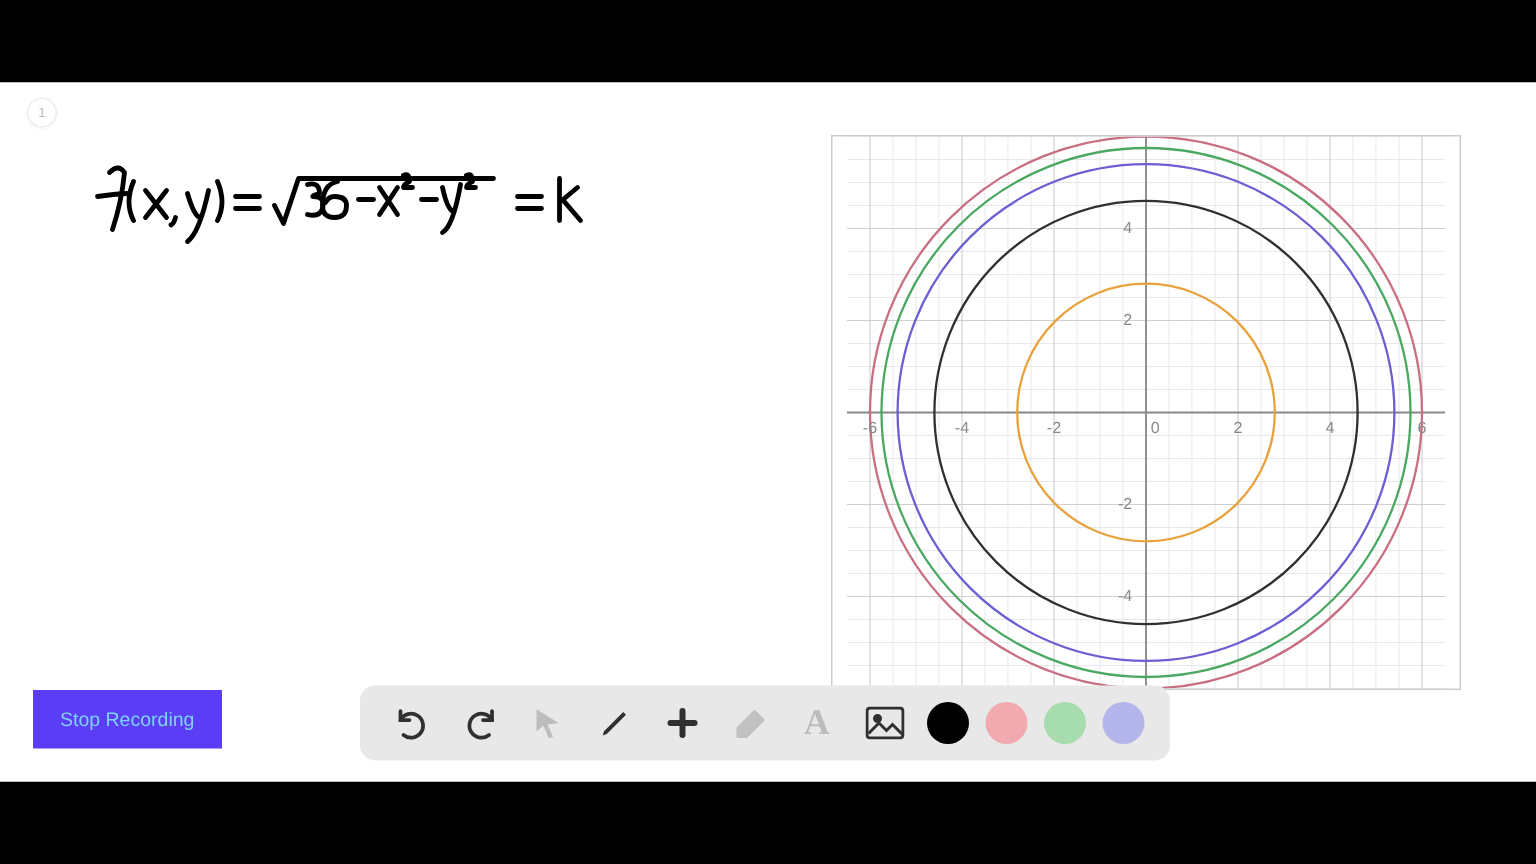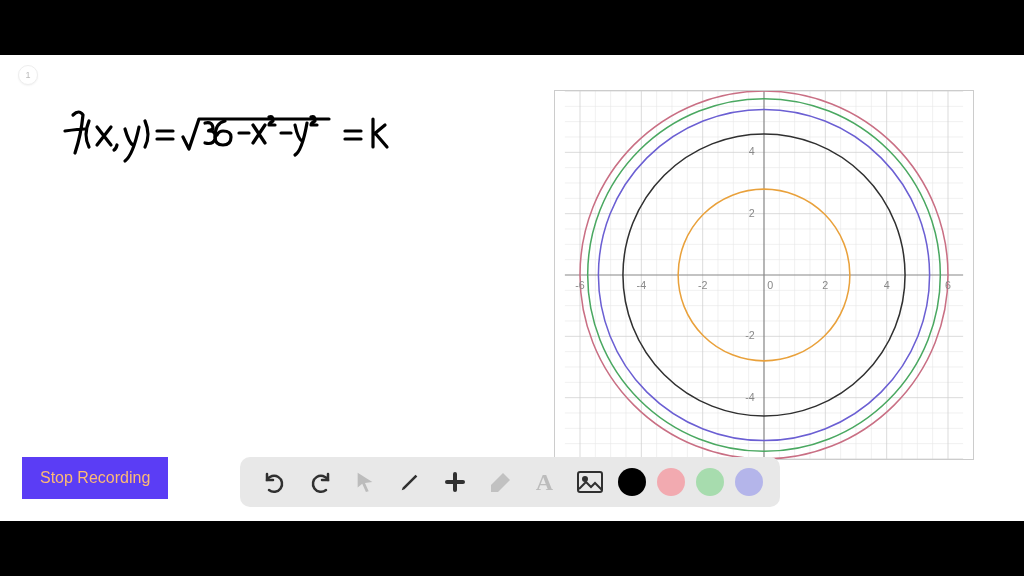--- a/index.html
+++ b/index.html
@@ -23,22 +23,22 @@
   .handwriting {
     position: absolute; top: 50px; left: 55px;
   }
   .graph {
     position: absolute; top: 35px; right: 50px;
     width: 420px; height: 370px;
     border: 1px solid #ccc;
   }
   .stop-btn {
     position: absolute; left: 22px; bottom: 22px;
-    background: #5b3df5; color: #fdba74;
-    font-size: 16px; font-weight: 500;
+    background: #5b3df5; color: #7dd3fc;
+    font-size: 13px; font-weight: 500;
     padding: 12px 18px; border: none; cursor: pointer;
   }
   .toolbar {
     position: absolute; left: 240px; bottom: 14px;
     width: 540px; height: 50px;
     background: #e8e8e8; border-radius: 10px;
     display: flex; align-items: center; justify-content: space-around;
     padding: 0 12px;
   }
   .tool { width: 34px; height: 34px; display: flex; align-items: center; justify-content: center; cursor: pointer; }

